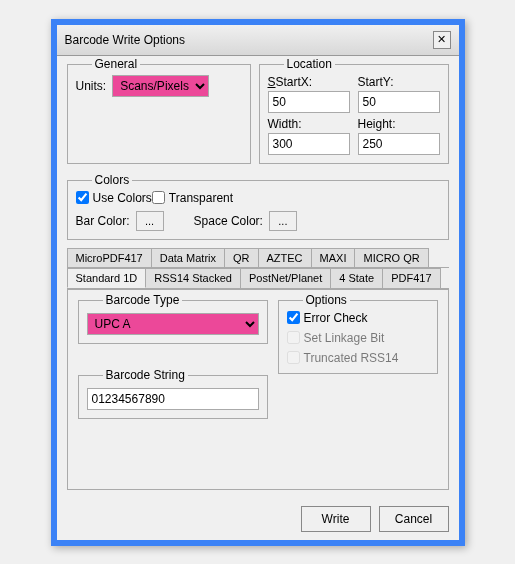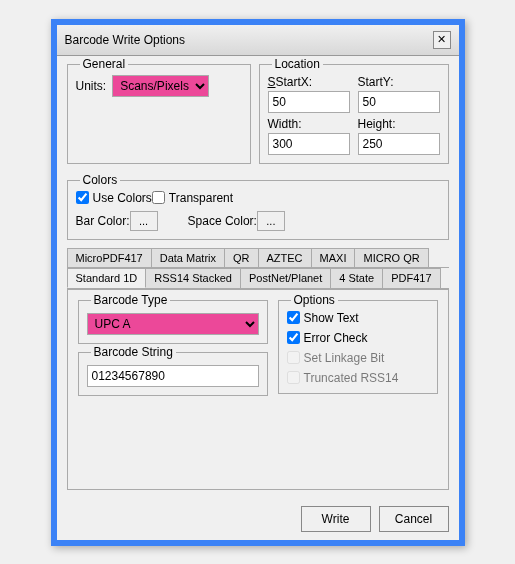--- a/index.html
+++ b/index.html
@@ -50,21 +50,21 @@
     }
     .group-box {
       border: 1px solid #aaa;
       margin-bottom: 8px;
       position: relative;
       padding: 6px 8px 8px 8px;
     }
     .group-box-label {
       position: absolute;
       top: -8px;
-      left: 12px;
+      left: 24px;
       background: #f0f0f0;
       padding: 0 3px;
       font-size: 12px;
       color: #000;
     }
     .top-row {
       display: flex;
       gap: 8px;
       margin-bottom: 8px;
     }
@@ -126,20 +126,21 @@
     }
     input[type="checkbox"] {
       margin: 0;
       width: 13px;
       height: 13px;
       cursor: pointer;
     }
     .color-row {
       display: flex;
       align-items: center;
+      gap: 6px;
     }
     .color-btn {
       height: 20px;
       min-width: 28px;
       border: 1px solid #aaa;
       background: #f0f0f0;
       cursor: pointer;
       font-size: 11px;
       padding: 0 4px;
       display: flex;
@@ -210,21 +211,21 @@
       height: 26px;
       font-size: 12px;
       border: 1px solid #888;
       background: #f0f0f0;
       cursor: pointer;
       padding: 4px 12px;
     }
     .left-panel {
       display: flex;
       flex-direction: column;
-      gap: 0;
+      gap: 23px;
       flex: 1;
     }
     .underline {
       text-decoration: underline;
     }
   </style>
 </head>
 <body>
 
 <div class="dialog">
@@ -336,24 +337,20 @@
                 <input type="text" value="01234567890" style="width: 100%;">
               </div>
             </div>
           </div>
 
           <div class="group-box options-box" style="align-self:flex-start;">
             <span class="group-box-label">Options</span>
             <div class="options-checks">
               <label class="checkbox-label">
                 <input type="checkbox" checked="" style="">
-                <span>Show Text</span>
-              </label>
-              <label class="checkbox-label">
-                <input type="checkbox" checked="" style="">
                 <span>Error Check</span>
               </label>
               <label class="checkbox-label disabled-check">
                 <input type="checkbox" disabled="" style="">
                 <span>Set Linkage Bit</span>
               </label>
               <label class="checkbox-label disabled-check">
                 <input type="checkbox" disabled="" style="">
                 <span>Truncated RSS14</span>
               </label>

